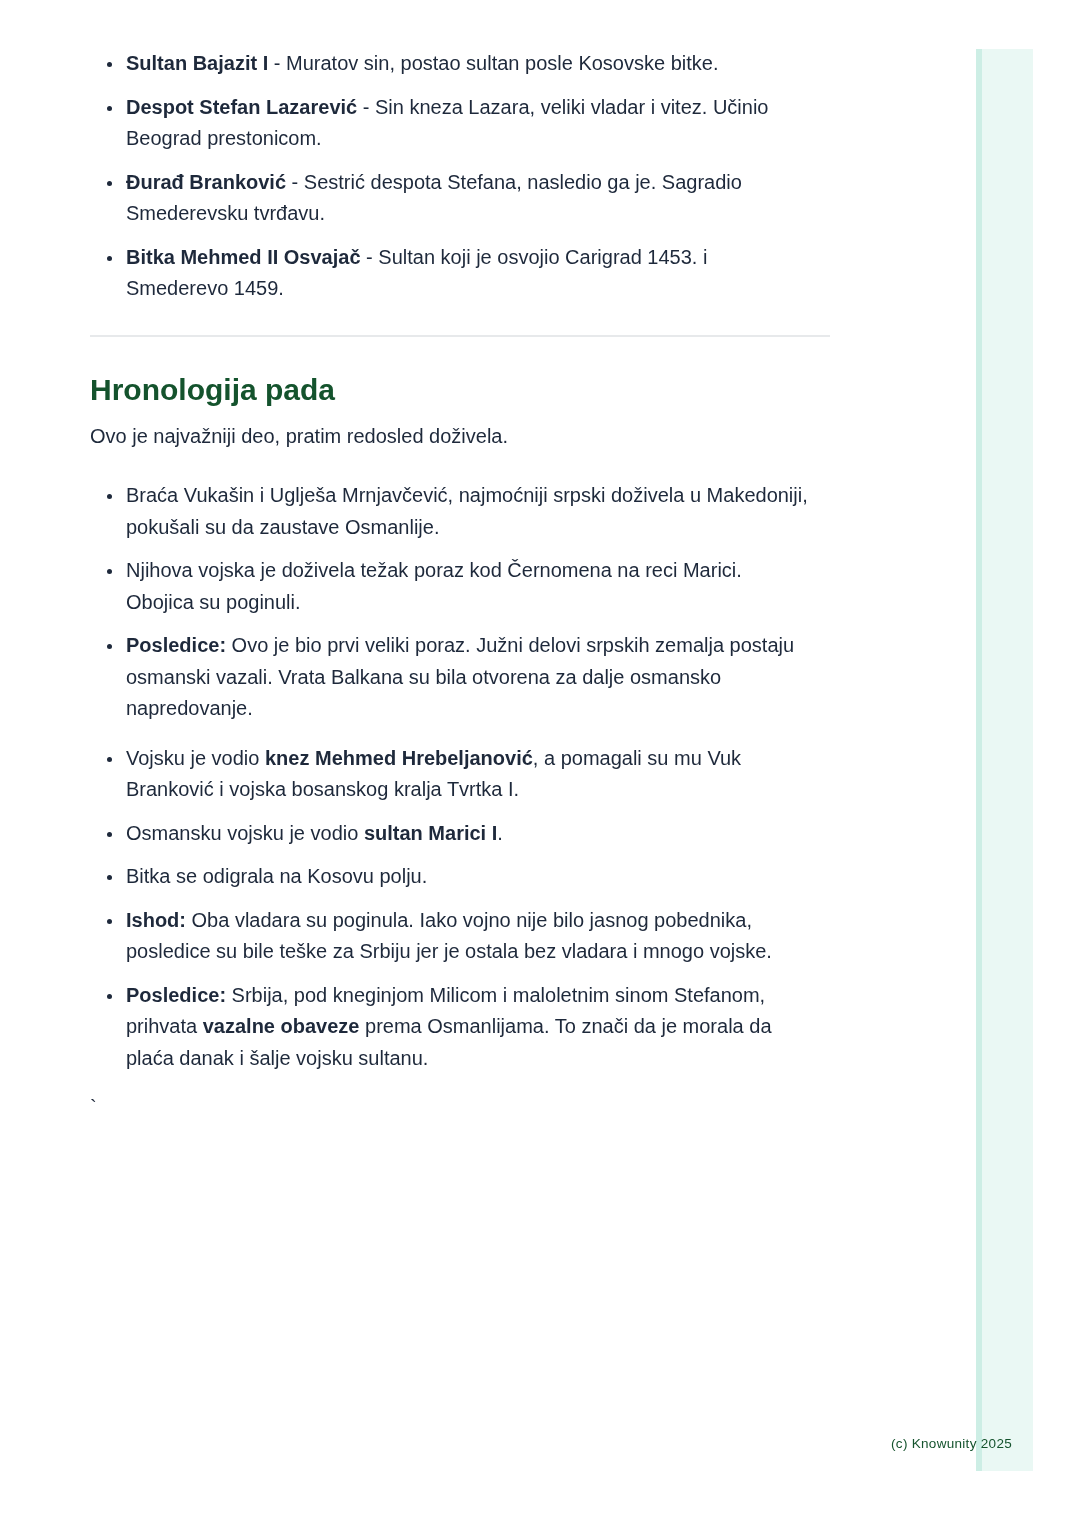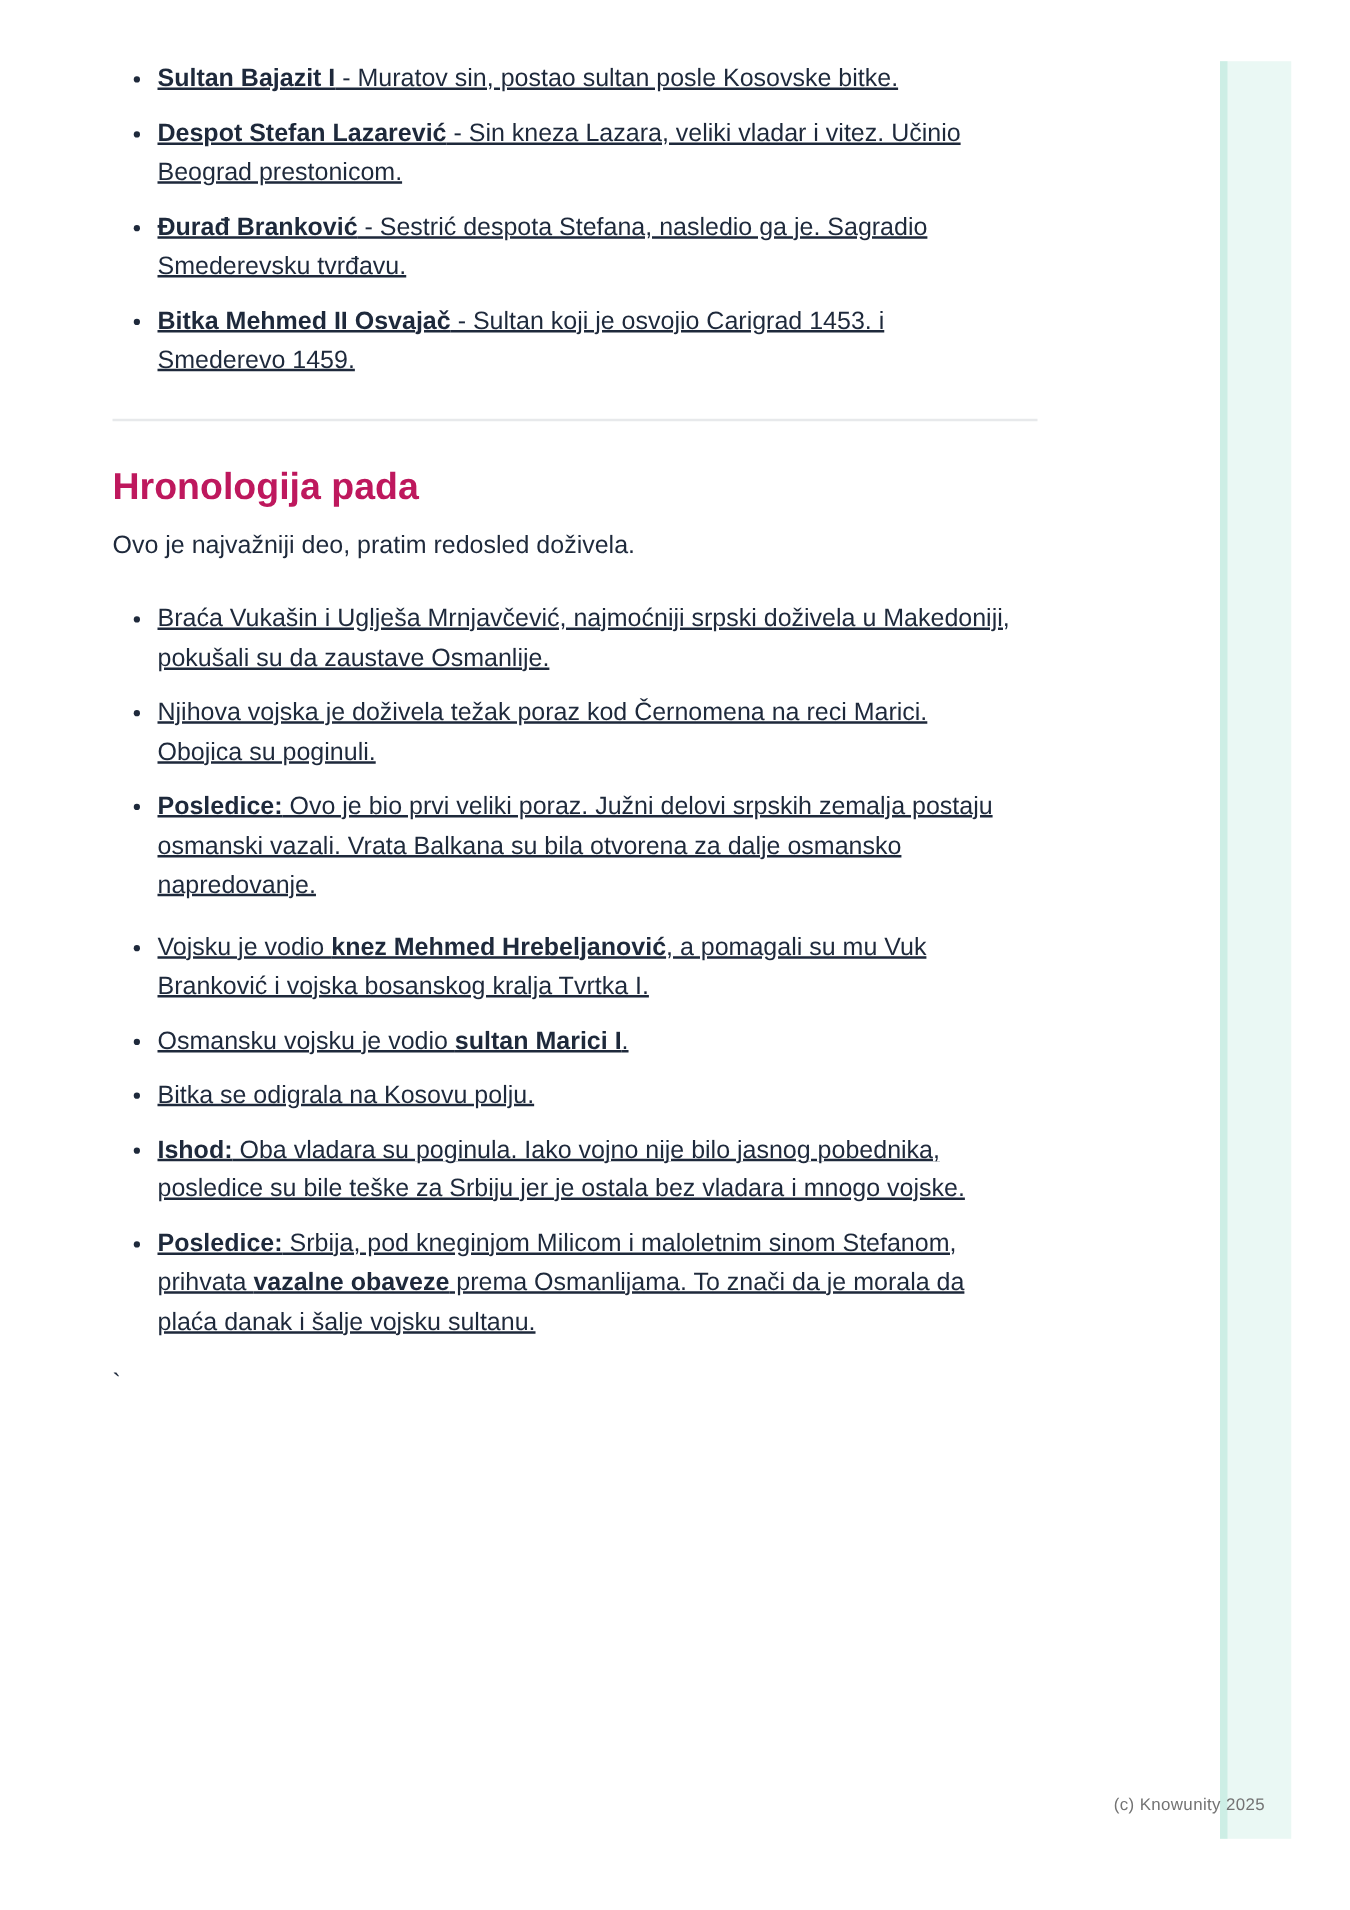--- a/index.html
+++ b/index.html
@@ -24,57 +24,56 @@
     left: 90px; top: 0;
     width: 740px;
     padding-top: 48px;
     font-size: 20px;
     line-height: 31.5px;
   }
   ul.bullets {
     list-style: disc;
     margin: 0 0 18px 0;
     padding: 0 0 0 34px;
-    text-decoration: underline;
   }
   ul.bullets li {
     margin: 0 0 12px 0;
     white-space: pre-line;
     padding-left: 2px;
   }
   ul.bullets li::marker { font-size: 0.85em; }
   ul.intro-list { margin-bottom: 30px; }
   .b { font-weight: 700; }
   hr.divider {
     border: none;
     border-top: 2px solid #e7e9eb;
     margin: 0;
   }
   h2.section-title {
     font-size: 30px;
     line-height: 38px;
     font-weight: 700;
-    color: #be185d;
+    color: #14532d;
     margin: 34px 0 12px 0;
   }
   p.section-intro { margin: 0 0 28px 0; }
   h3.sub-heading {
     font-size: 20px;
     line-height: 28px;
     font-weight: 700;
     margin: 0 0 30px 0;
   }
   .stray { font-size: 20px; line-height: 31.5px; color: #1e293b; }
   .footer {
     position: absolute;
     top: 1436px;
     right: 68px;
     font-size: 13.5px;
     letter-spacing: 0.3px;
-    color: #737373;
+    color: #14532d;
     z-index: 2;
   }
 </style>
 </head>
 <body>
 
 <div class="stripe"></div>
 
 <div class="content">
 

